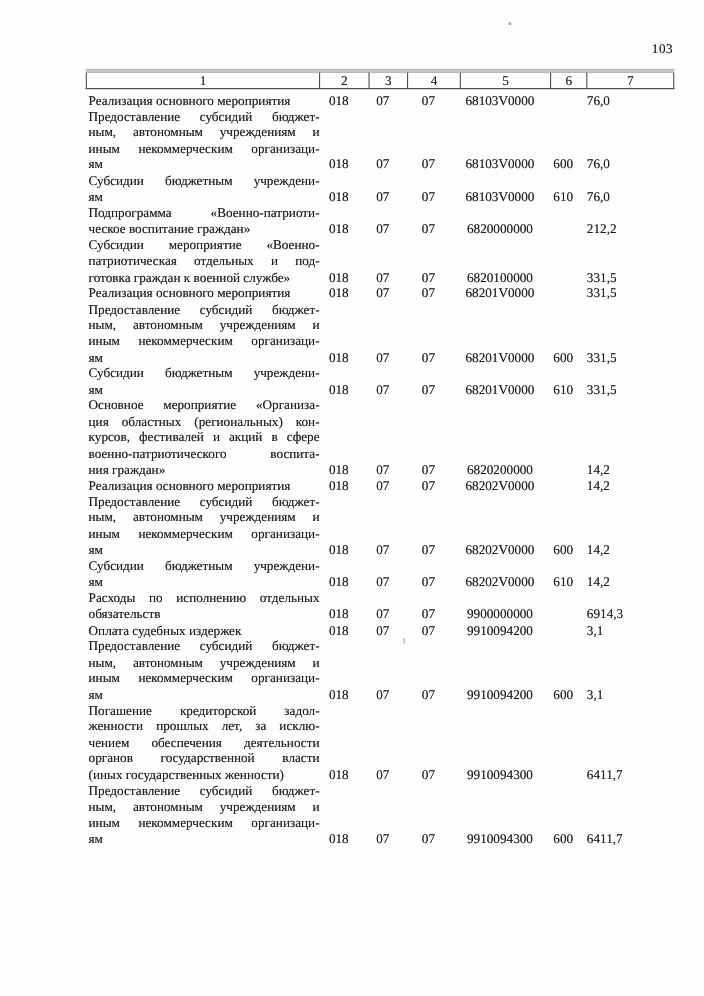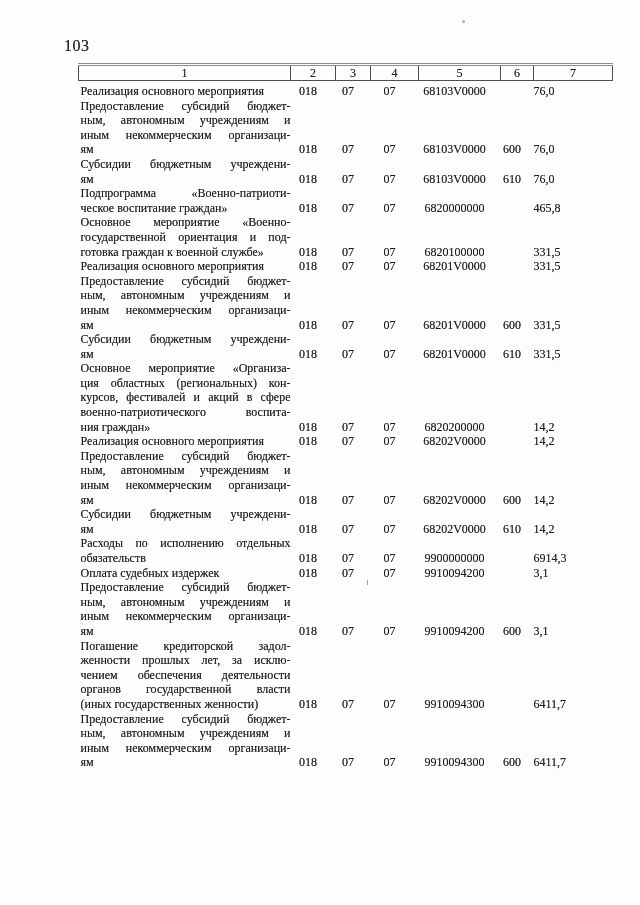--- a/index.html
+++ b/index.html
@@ -11,23 +11,23 @@
     color: #1f1e1c;
   }
   .page {
     position: relative;
     width: 640px; height: 905px;
     overflow: hidden;
     background: #fdfdfc;
   }
   .page-number {
     position: absolute;
-    top: 37px; left: 64px; width: 534px;
-    text-align: left;
-    font-size: 16px;
+    top: 37px; left: 78px; width: 534px;
+    text-align: right;
+    font-size: 12px;
     letter-spacing: 0.5px;
     text-shadow: 0 0 0.4px rgba(30,30,30,0.55);
   }
   table.budget-table {
     position: absolute;
     top: 63px; left: 78px;
     width: 534px;
     border-collapse: collapse;
     table-layout: fixed;
   }
@@ -138,26 +138,26 @@
         <tr>
       <td class="c-name">
             <div class="jl">Подпрограмма «Военно-патриоти-</div>
             <div class="jl">ческое воспитание граждан»</div>
           </td>
       <td class="c-mid">018</td>
       <td class="c-mid">07</td>
       <td class="c-mid">07</td>
       <td class="c-mid">6820000000</td>
       <td class="c-mid"></td>
-      <td class="c-amt">465,8</td>
-    </tr>
-        <tr>
-      <td class="c-name">
-            <div class="jl">Основное мероприятие «Военно-</div>
-            <div class="jl">государственной ориентация и под-</div>
+      <td class="c-amt">212,2</td>
+    </tr>
+        <tr>
+      <td class="c-name">
+            <div class="jl">Субсидии мероприятие «Военно-</div>
+            <div class="jl">патриотическая отдельных и под-</div>
             <div class="jl">готовка граждан к военной службе»</div>
           </td>
       <td class="c-mid">018</td>
       <td class="c-mid">07</td>
       <td class="c-mid">07</td>
       <td class="c-mid">6820100000</td>
       <td class="c-mid"></td>
       <td class="c-amt">331,5</td>
     </tr>
         <tr>

